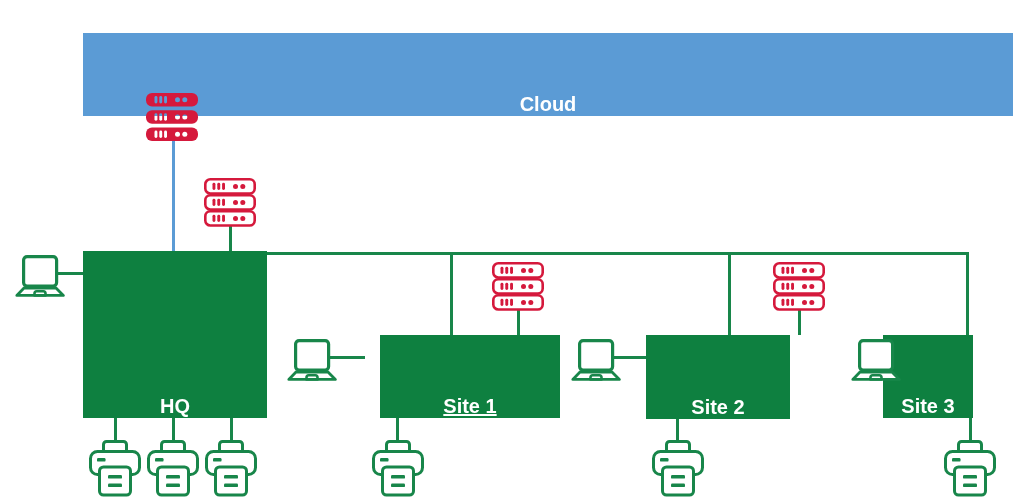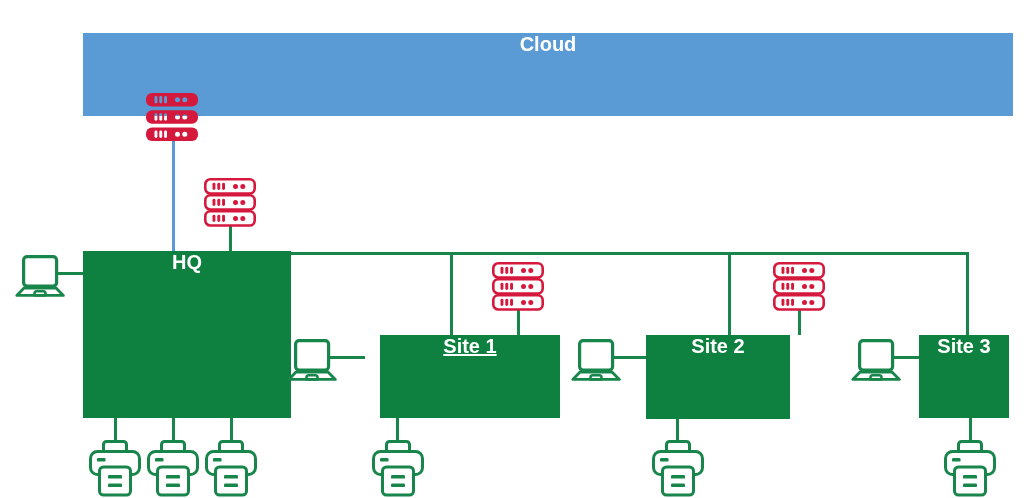--- a/index.html
+++ b/index.html
@@ -4,21 +4,21 @@
 <style>
   html,body{margin:0;padding:0;background:#fff;}
   .canvas{
     position:relative;width:1029px;height:498px;background:#fff;overflow:hidden;
     font-family:"Liberation Sans", sans-serif;
     --blue:#5B9BD5;--green:#0E8040;--stroke:#18864A;--red:#D5193C;
   }
   .line{position:absolute;background:var(--stroke);z-index:1;}
   .line.blue{background:var(--blue);}
   .zone{
-    position:absolute;display:flex;align-items:flex-start;justify-content:center;
+    position:absolute;display:flex;align-items:flex-end;justify-content:center;
     color:#fff;font-weight:bold;font-size:20px;z-index:2;
   }
   .cloud{background:var(--blue);}
   .node{background:var(--green);}
   .icon{position:absolute;z-index:3;display:block;}
   .icon.red{color:var(--red);}
   .icon.green{color:var(--stroke);}
 </style>
 </head>
 <body>
@@ -113,30 +113,30 @@
   <div class="line" style="left:113.5px;top:418px;width:3px;height:26px;"></div>
   <div class="line" style="left:171.5px;top:418px;width:3px;height:26px;"></div>
   <div class="line" style="left:229.5px;top:418px;width:3px;height:26px;"></div>
   <div class="line" style="left:396px;top:418px;width:3px;height:26px;"></div>
   <div class="line" style="left:676px;top:418px;width:3px;height:26px;"></div>
   <div class="line" style="left:968.5px;top:418px;width:3px;height:26px;"></div>
 
   <div class="zone cloud" style="left:83px;top:33px;width:930px;height:83px;">
     <span>Cloud</span>
   </div>
-  <div class="zone node" style="left:83px;top:251px;width:208px;height:167px;">
+  <div class="zone node" style="left:83px;top:251px;width:184px;height:167px;">
     <span>HQ</span>
   </div>
   <div class="zone node" style="left:380px;top:335px;width:180px;height:83px;text-decoration:underline;">
     <span>Site 1</span>
   </div>
   <div class="zone node" style="left:646px;top:335px;width:144px;height:84px;">
     <span>Site 2</span>
   </div>
-  <div class="zone node" style="left:883px;top:335px;width:90px;height:83px;margin-left:36px;">
+  <div class="zone node" style="left:883px;top:335px;width:90px;height:83px;">
     <span>Site 3</span>
   </div>
 
   <svg class="icon red" style="left:146px;top:93px;" width="52" height="48">
       <use href="#sym-server-filled"></use>
     </svg>
   <svg class="icon red" style="left:204px;top:178px;" width="52" height="50">
       <use href="#sym-server-outline"></use>
     </svg>
   <svg class="icon red" style="left:492px;top:262px;" width="52" height="50">

